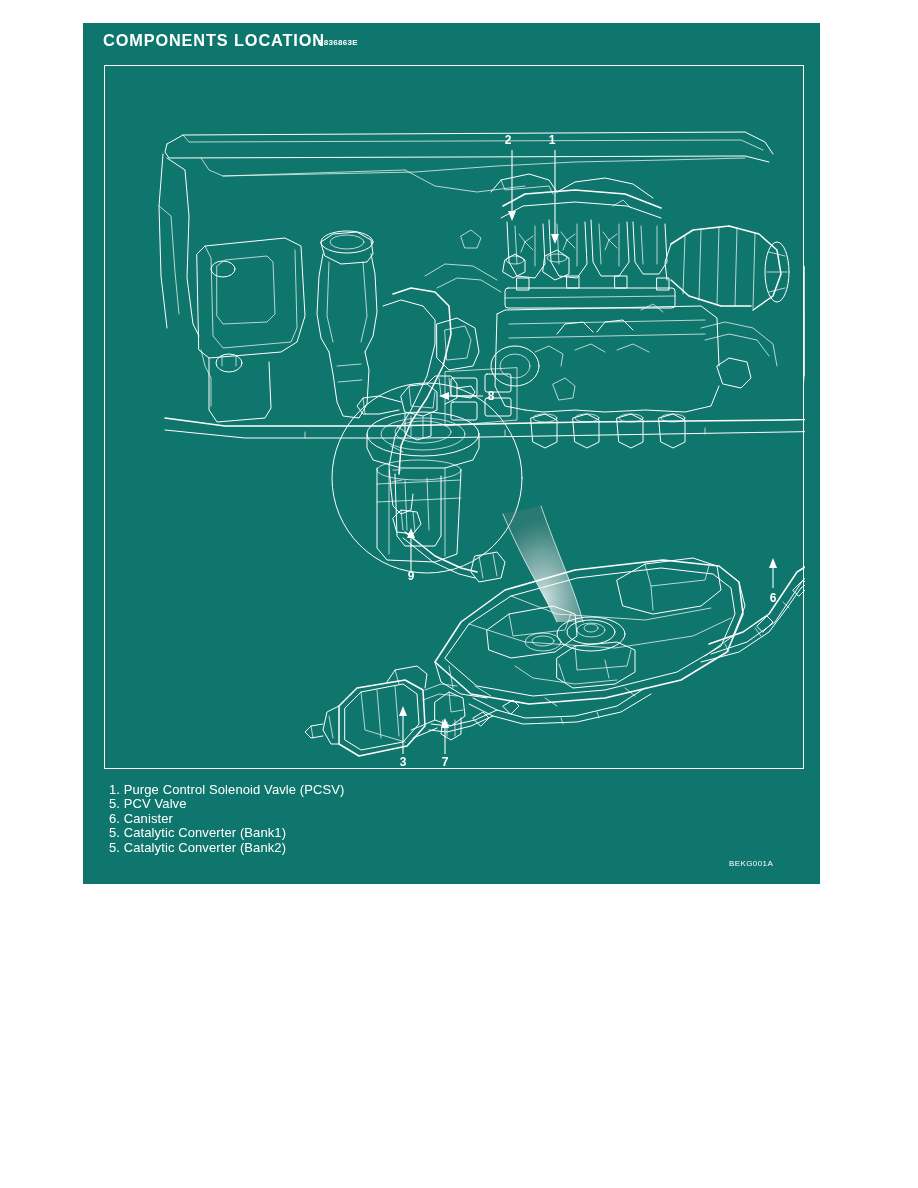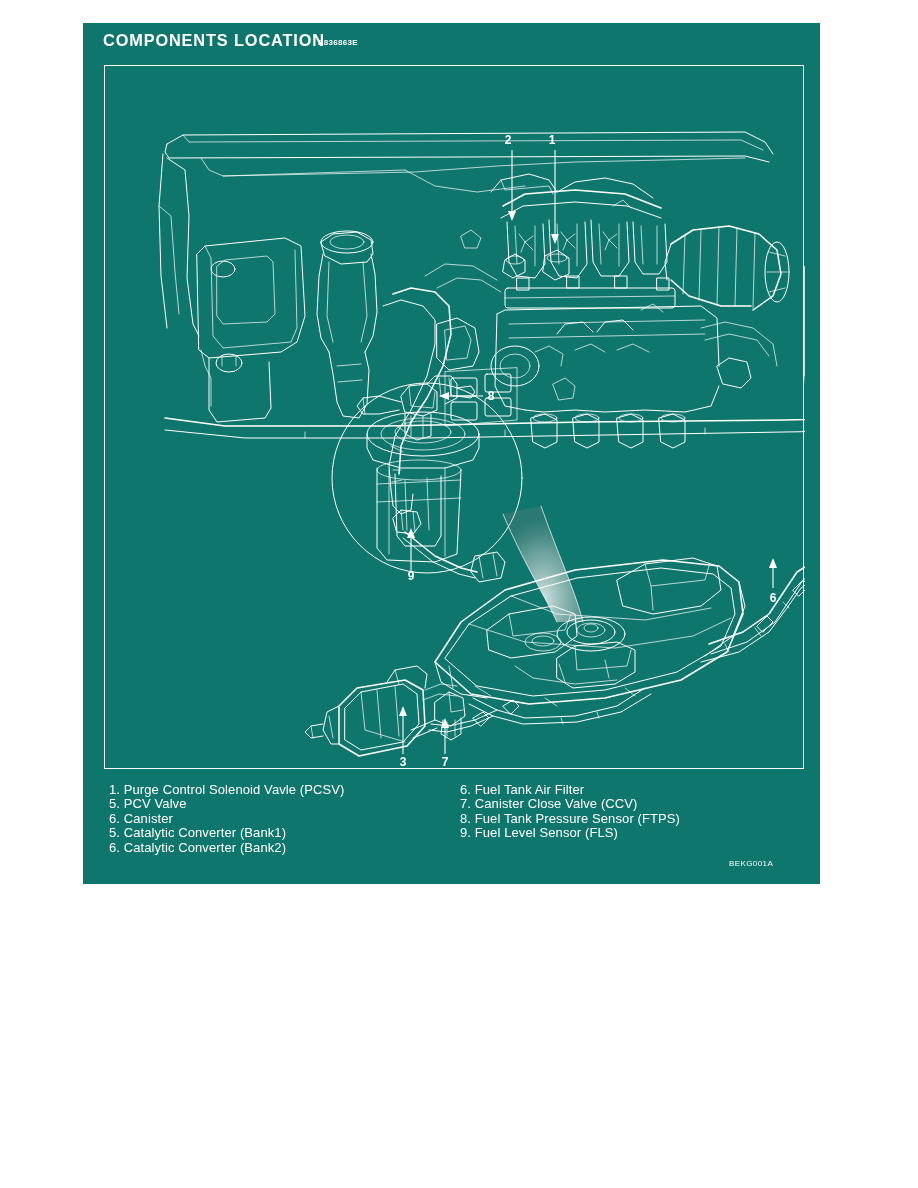--- a/index.html
+++ b/index.html
@@ -457,26 +457,20 @@
 
       </svg>
     </div>
 
     <div id="legend">
       <div class="legend-col" id="legend-col-left">
         <div class="legend-item">1. Purge Control Solenoid Vavle (PCSV)</div>
         <div class="legend-item">5. PCV Valve</div>
         <div class="legend-item">6. Canister</div>
         <div class="legend-item">5. Catalytic Converter (Bank1)</div>
-        <div class="legend-item">6. Catalytic Converter (Bank2)</div>
-      </div>
-      <div class="legend-col" id="legend-col-right">
-        <div class="legend-item">6. Fuel Tank Air Filter</div>
-        <div class="legend-item">7. Canister Close Valve (CCV)</div>
-        <div class="legend-item">8. Fuel Tank Pressure Sensor  (FTPS)</div>
-        <div class="legend-item">9. Fuel Level Sensor (FLS)</div>
+        <div class="legend-item">5. Catalytic Converter (Bank2)</div>
       </div>
     </div>
 
     <div id="fig-code">BEKG001A</div>
 
   </div>
 </div>
 
 </body></html>

